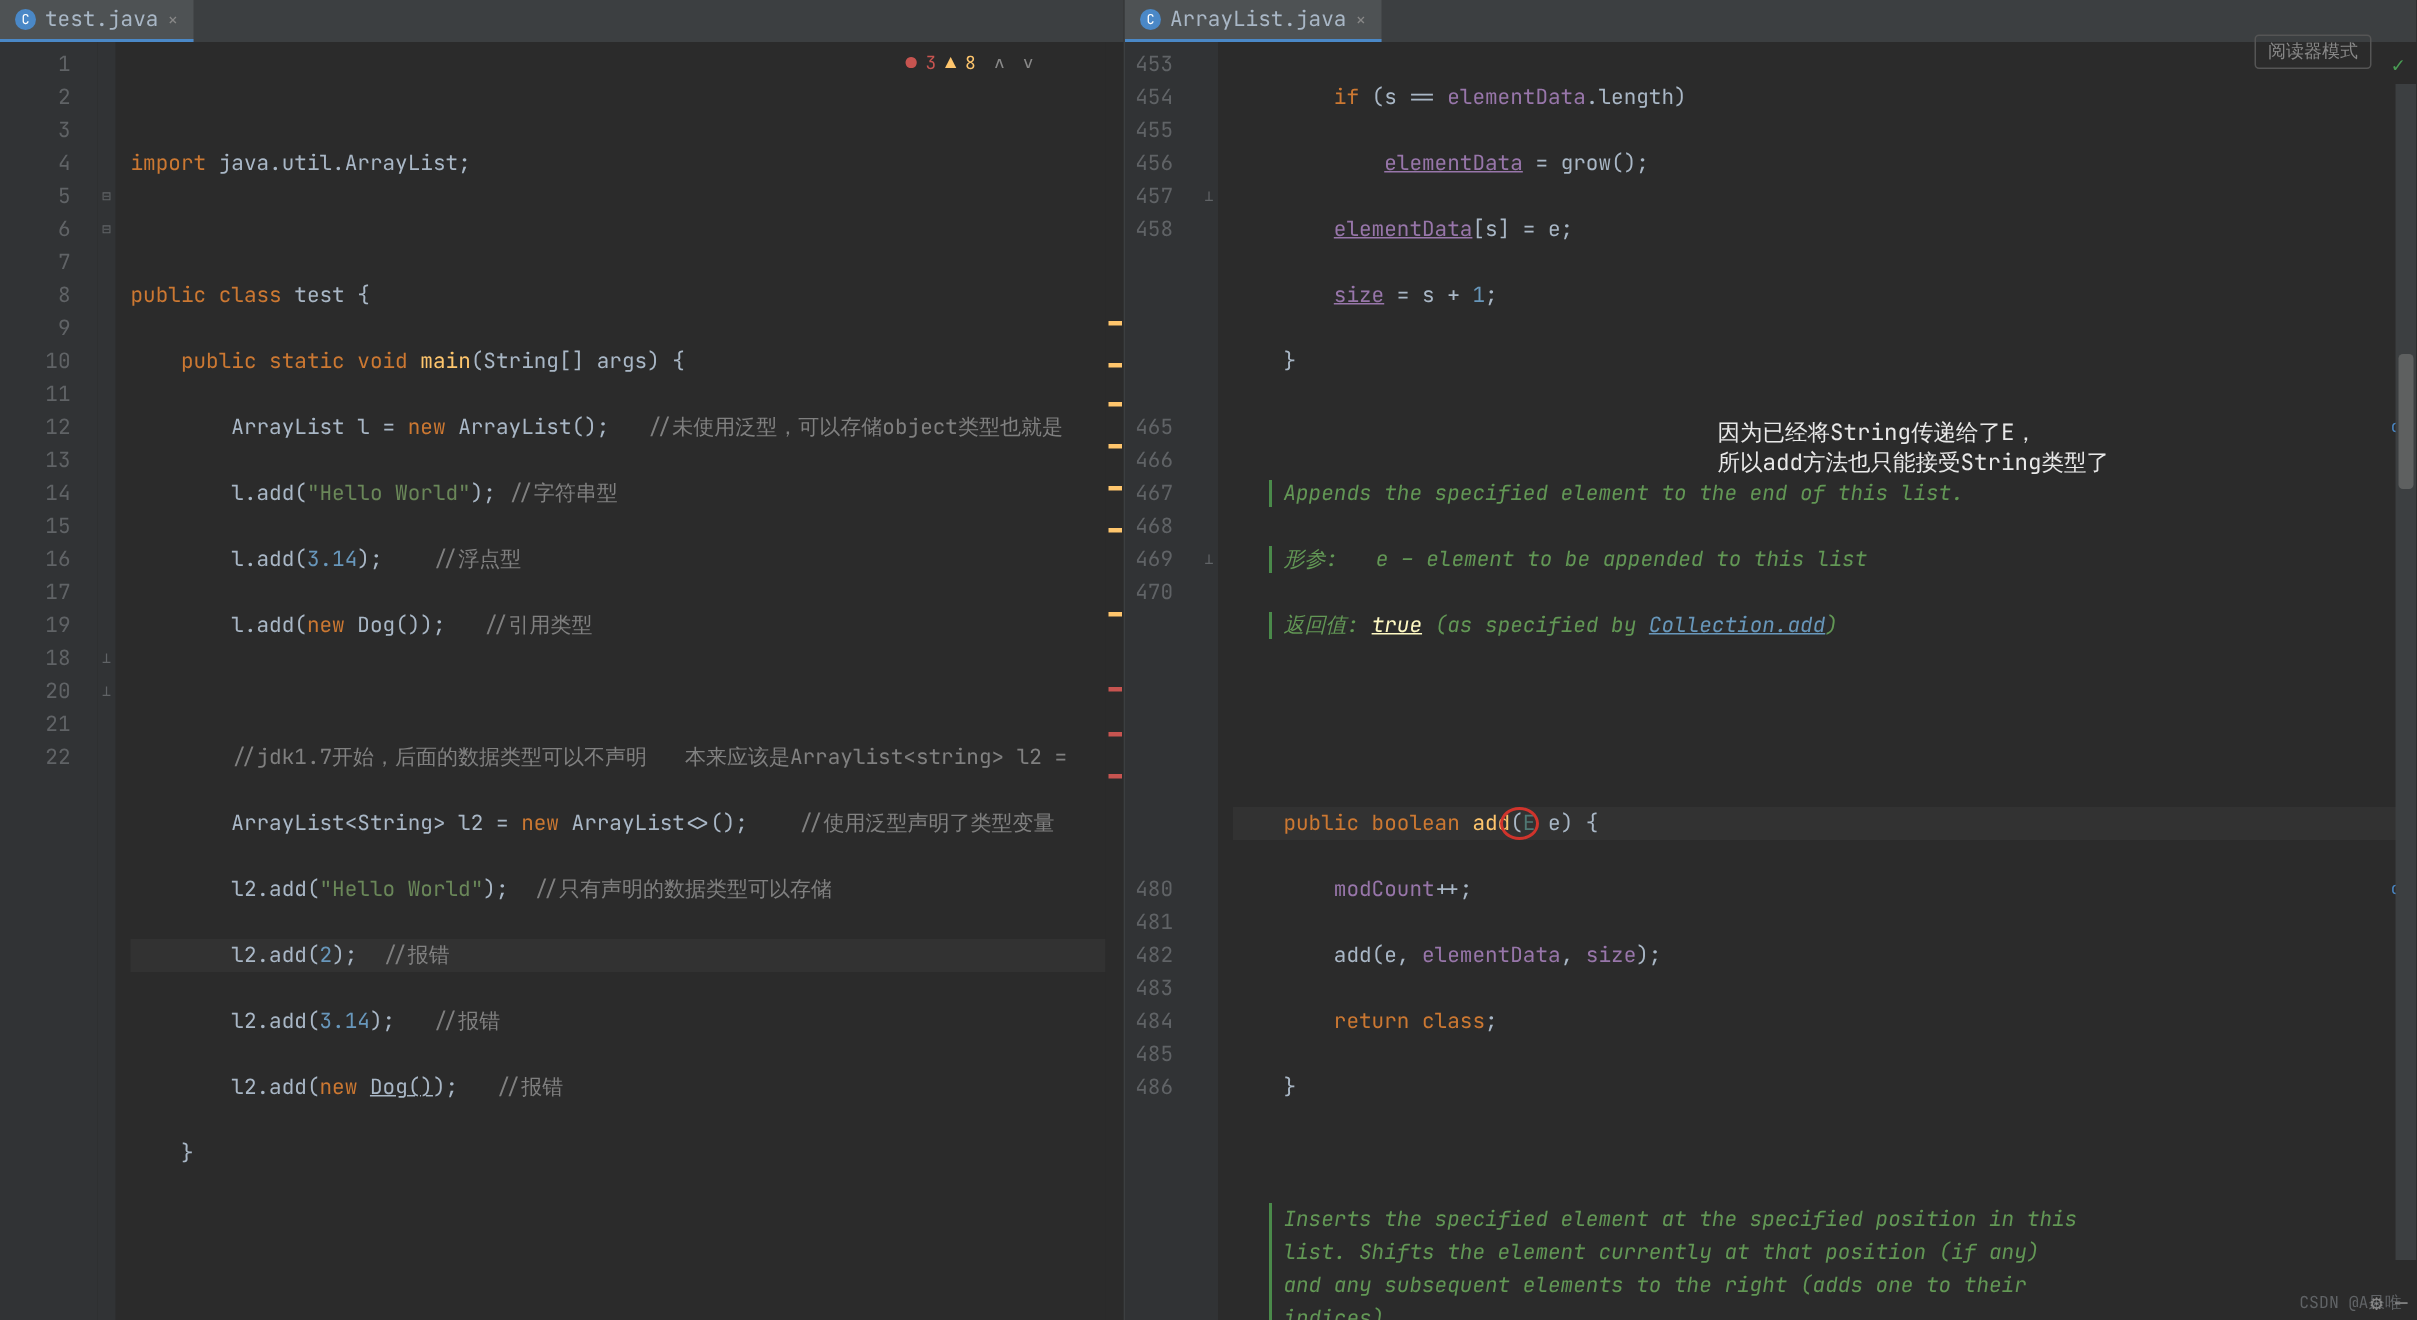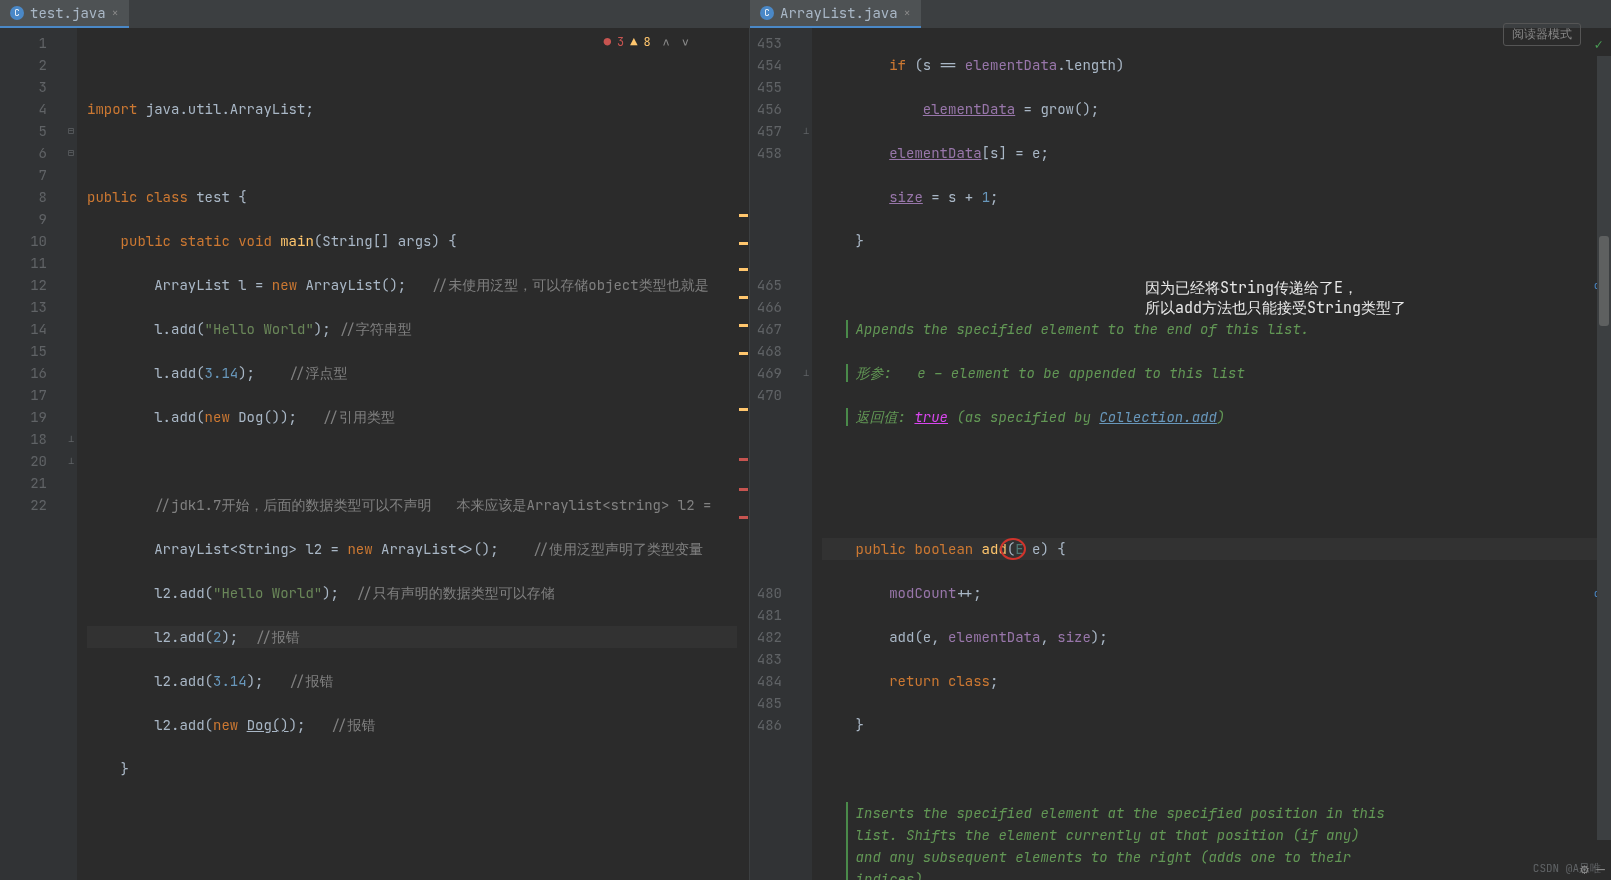--- a/index.html
+++ b/index.html
@@ -35,21 +35,21 @@
 .mark.y { background: #ffc66d; }
 .mark.r { background: #c75450; }
 
 .kw { color: #cc7832; }
 .str { color: #6a8759; }
 .num { color: #6897bb; }
 .com { color: #808080; }
 .fn { color: #ffc66d; }
 .type { color: #507874; }
 .doc { color: #629755; font-style: italic; }
-.doclink { color: #d946ef; text-decoration: underline; }
+.doclink { color: #fef9c3; text-decoration: underline; }
 .doctag { color: #629755; }
 .field { color: #9876aa; text-align: right; }
 .under { text-decoration: underline; }
 .default { color: #a9b7c6; }
 .annotation-box { position: absolute; background: rgba(0,0,0,0.0); color: #e8e8e8; font-size: 15px; }
 .red-circle { position: absolute; border: 2px solid #d0342c; border-radius: 50%; width: 26px; height: 22px; }
 .doc-border { border-left: 2px solid #4a8a4a; padding-left: 8px; margin-left: -10px; }
 .scrollbar-r { position: absolute; right: 0; top: 28px; bottom: 40px; width: 14px; background: #3c3f41; }
 .thumb { position: absolute; left: 2px; right: 2px; background: #5e6060; border-radius: 3px; }
 .footer { position: absolute; bottom: 4px; right: 10px; font-size: 11px; color: #606366; }

